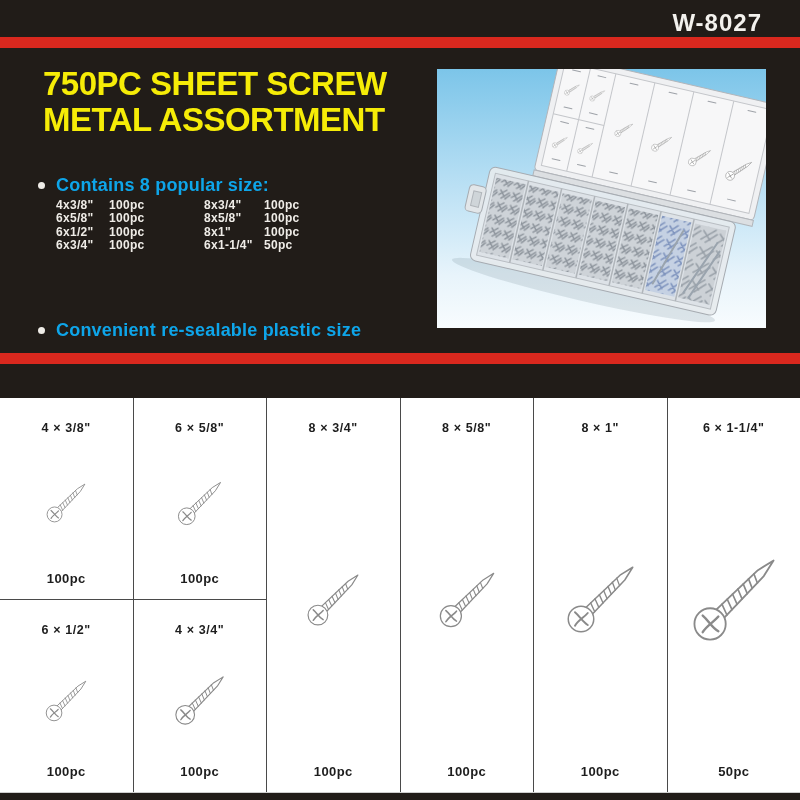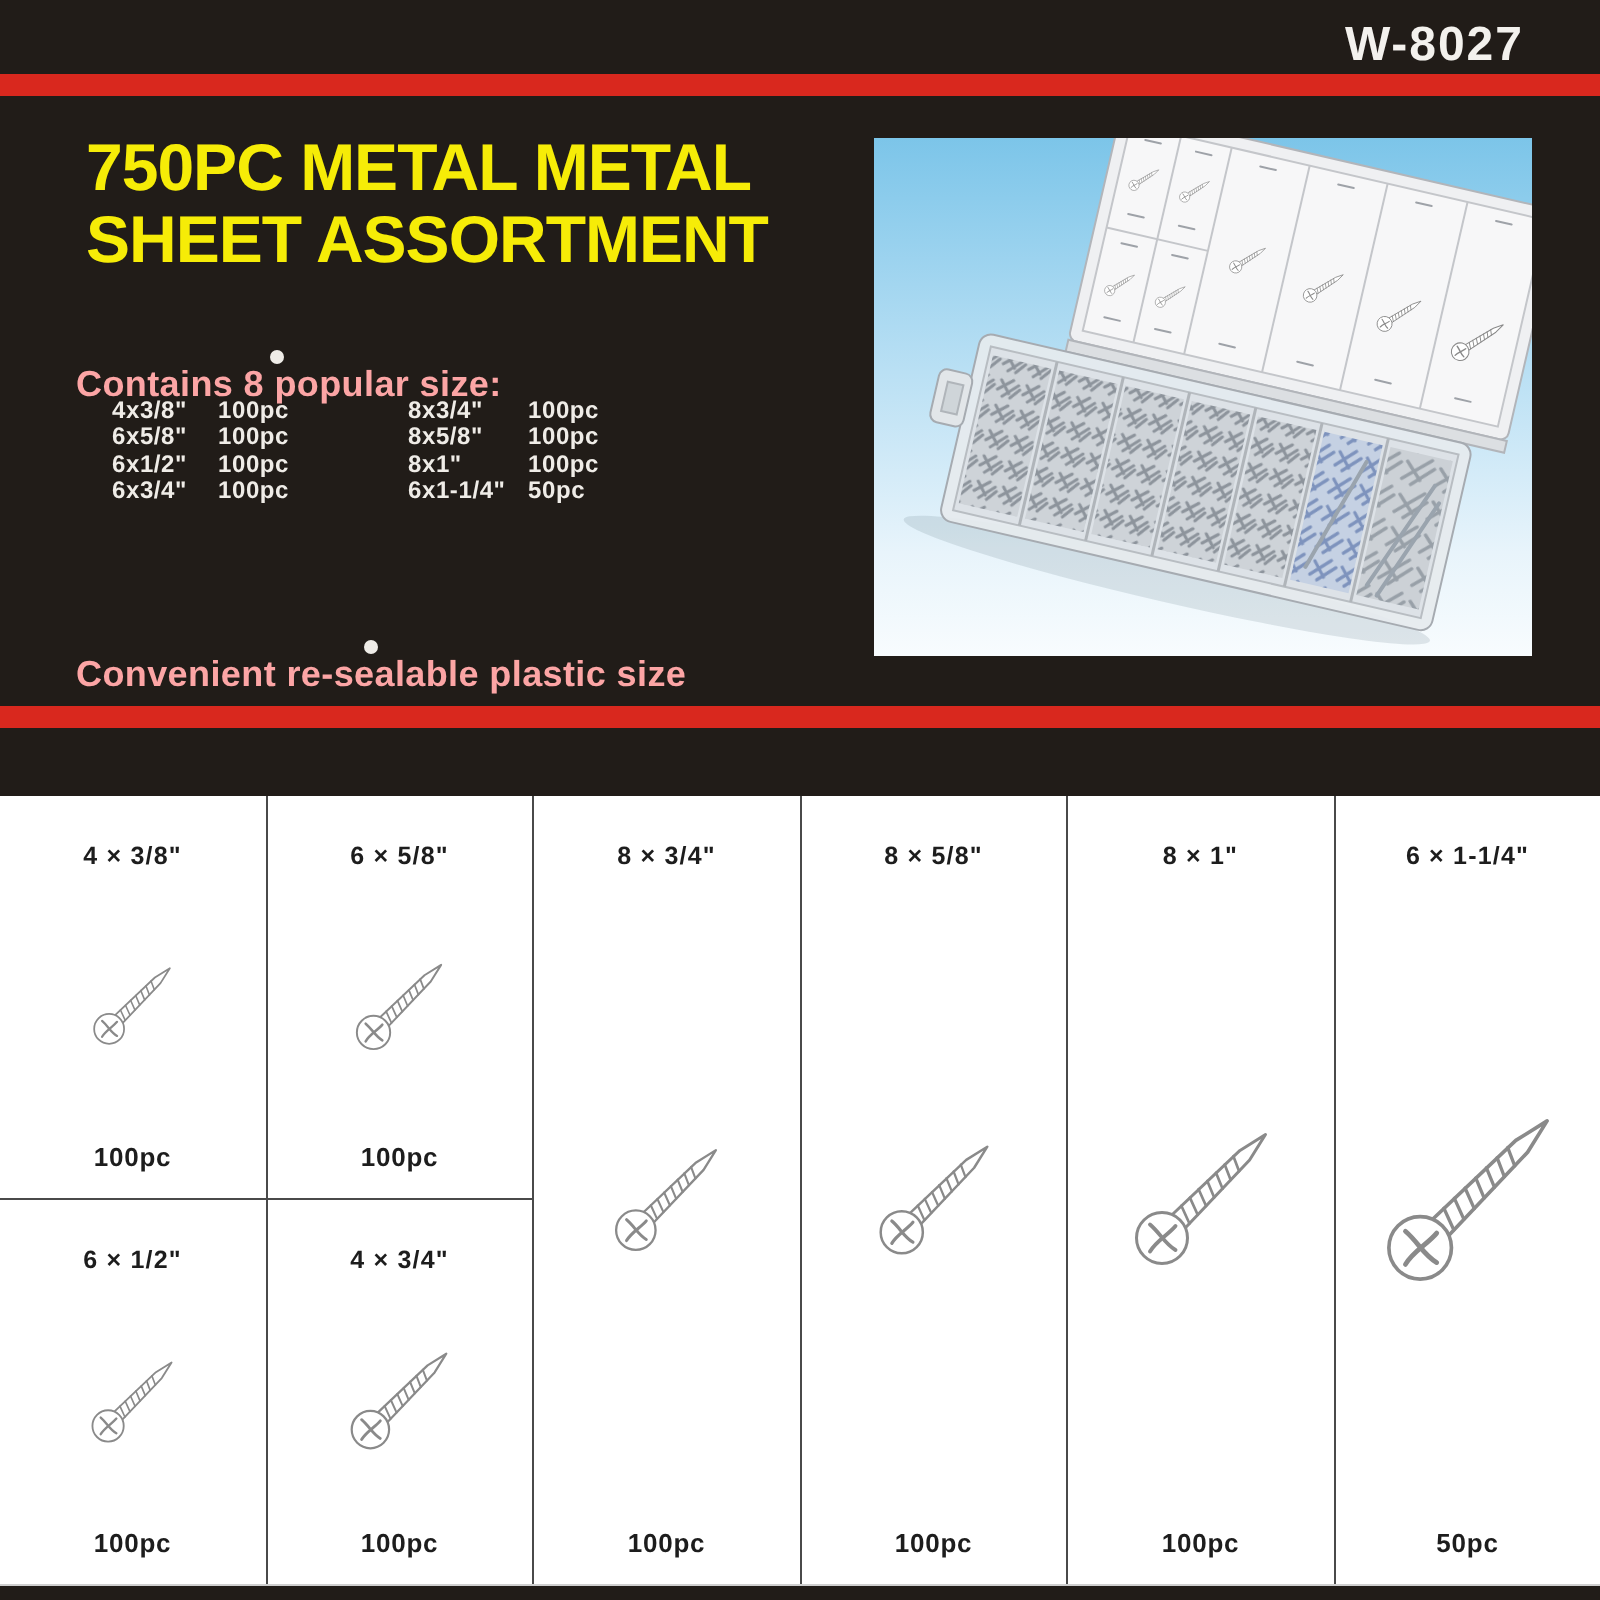--- a/index.html
+++ b/index.html
@@ -8,21 +8,21 @@
   .page{position:absolute;inset:0;width:800px;height:800px;}
 
   
   .top-section{position:absolute;top:0;left:0;width:800px;height:398px;background:#211c18;}
   .model{position:absolute;top:9px;right:38px;color:#f3f1ed;font-size:24px;font-weight:bold;letter-spacing:1px;}
   .stripe{position:absolute;left:0;width:800px;height:11px;background:#d9281e;}
   .stripe.s1{top:37px;}
   .stripe.s2{top:353px;}
   .title{position:absolute;top:66px;left:43px;color:#f6ec07;font-size:33px;font-weight:800;
          line-height:36px;letter-spacing:-0.5px;white-space:pre;}
-  .bullet-row{position:absolute;left:38px;display:flex;align-items:center;color:#fca5a5;flex-direction:column;}
+  .bullet-row{position:absolute;left:38px;display:flex;align-items:center;color:#0ea5e9;}
   .bullet-row .dot{width:7px;height:7px;border-radius:50%;background:#efece7;margin-right:11px;flex:0 0 auto;}
   .bullet-row .btext{font-size:18px;font-weight:bold;letter-spacing:0.2px;}
   .b1{top:175px;}
   .b2{top:320px;}
   .size-table{position:absolute;top:199px;left:56px;display:grid;
               grid-template-columns:53px 95px 60px 60px;grid-auto-rows:13.4px;
               font-size:12px;font-weight:bold;color:#efece7;letter-spacing:0.3px;}
   .size-table span{display:block;line-height:13.4px;}
 
   
@@ -66,21 +66,21 @@
   </svg>
 </div>
 
 <div class="page">
 
   <div class="top-section">
     <div class="model">W-8027</div>
     <div class="stripe s1"></div>
     <div class="stripe s2"></div>
 
-    <div class="title"><span>750PC METAL METAL</span><br><span>SHEET ASSORTMENT</span></div>
+    <div class="title"><span>750PC SHEET SCREW</span><br><span>METAL ASSORTMENT</span></div>
 
     <div class="bullet-row b1">
       <span class="dot"></span>
       <span class="btext">Contains 8 popular size:</span>
     </div>
 
     <div class="size-table">
       <span>4x3/8"</span>
       <span>100pc</span>
       <span>8x3/4"</span>

